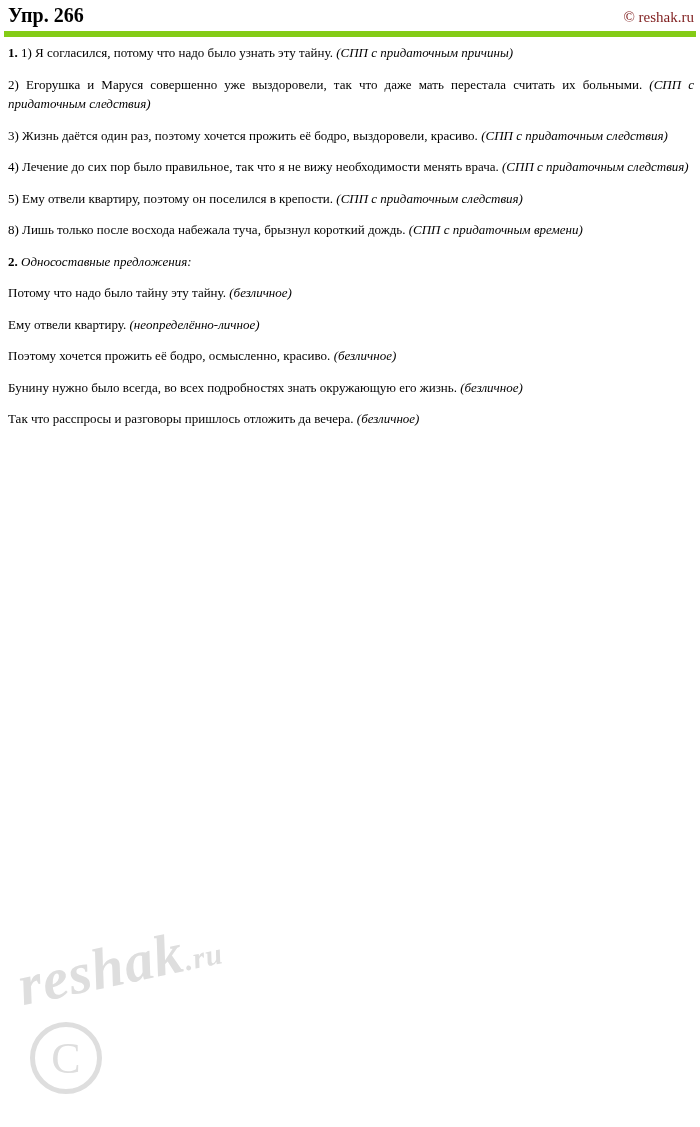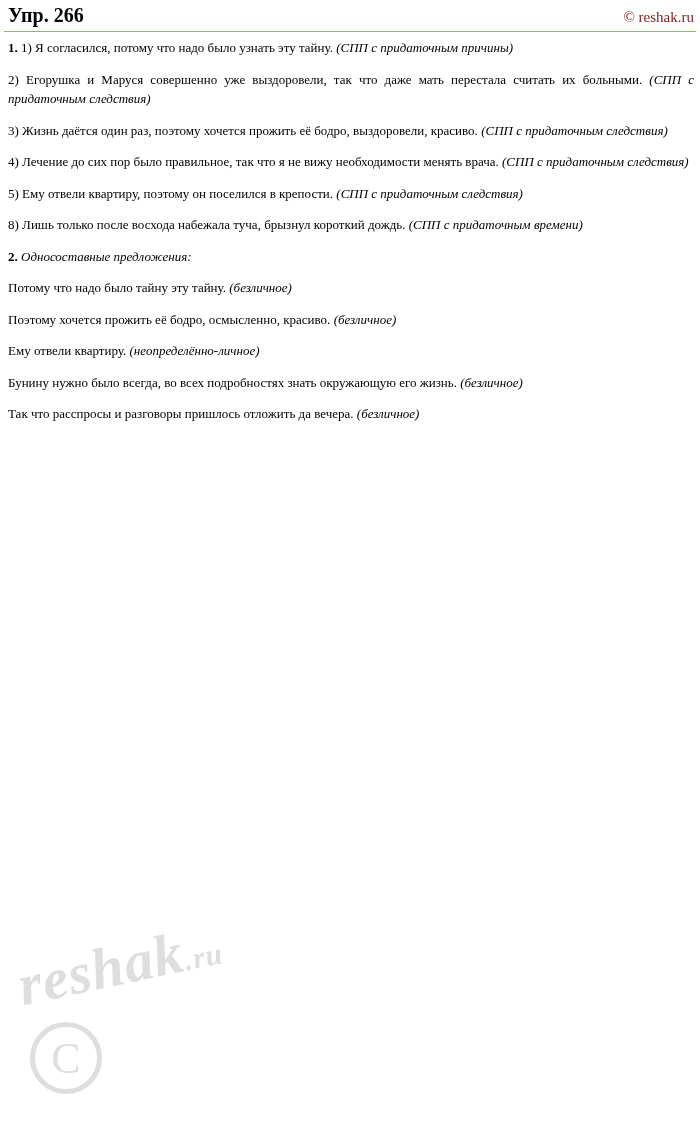--- a/index.html
+++ b/index.html
@@ -20,21 +20,21 @@
     width: 700px;
     height: 1127px;
     box-sizing: border-box;
     padding: 0 4px;
   }
   .header {
     display: flex;
     align-items: baseline;
     justify-content: space-between;
     padding: 4px 2px 4px 4px;
-    border-bottom: 1px solid #84cc16;
+    border-bottom: 6px solid #84cc16;
   }
   .header-title {
     font-size: 20px;
     font-weight: bold;
     font-family: "Liberation Serif", serif;
   }
   .header-copyright {
     font-size: 15px;
     color: #7f1d1d;
     font-family: "Liberation Serif", serif;
@@ -171,30 +171,30 @@
       <span class="num-bold">2.</span>
       <span class="sect-title">Односоставные предложения:</span>
     </p>
 
     <p class="para">
       <span>Потому что надо было тайну эту тайну.</span>
       <span class="tag">(безличное)</span>
     </p>
 
     <p class="para">
-      <span>Поэтому хочется прожить её бодро, осмысленно, красиво.</span>
-      <span class="tag">(безличное)</span>
-    </p>
-
-    <p class="para">
       <span>Ему отвели квартиру.</span>
       <span class="tag">(неопределённо-личное)</span>
     </p>
 
     <p class="para">
+      <span>Поэтому хочется прожить её бодро, осмысленно, красиво.</span>
+      <span class="tag">(безличное)</span>
+    </p>
+
+    <p class="para">
       <span>Бунину нужно было всегда, во всех подробностях знать окружающую его жизнь.</span>
       <span class="tag">(безличное)</span>
     </p>
 
     <p class="para">
       <span>Так что расспросы и разговоры пришлось отложить да вечера.</span>
       <span class="tag">(безличное)</span>
     </p>
 
   </div>

